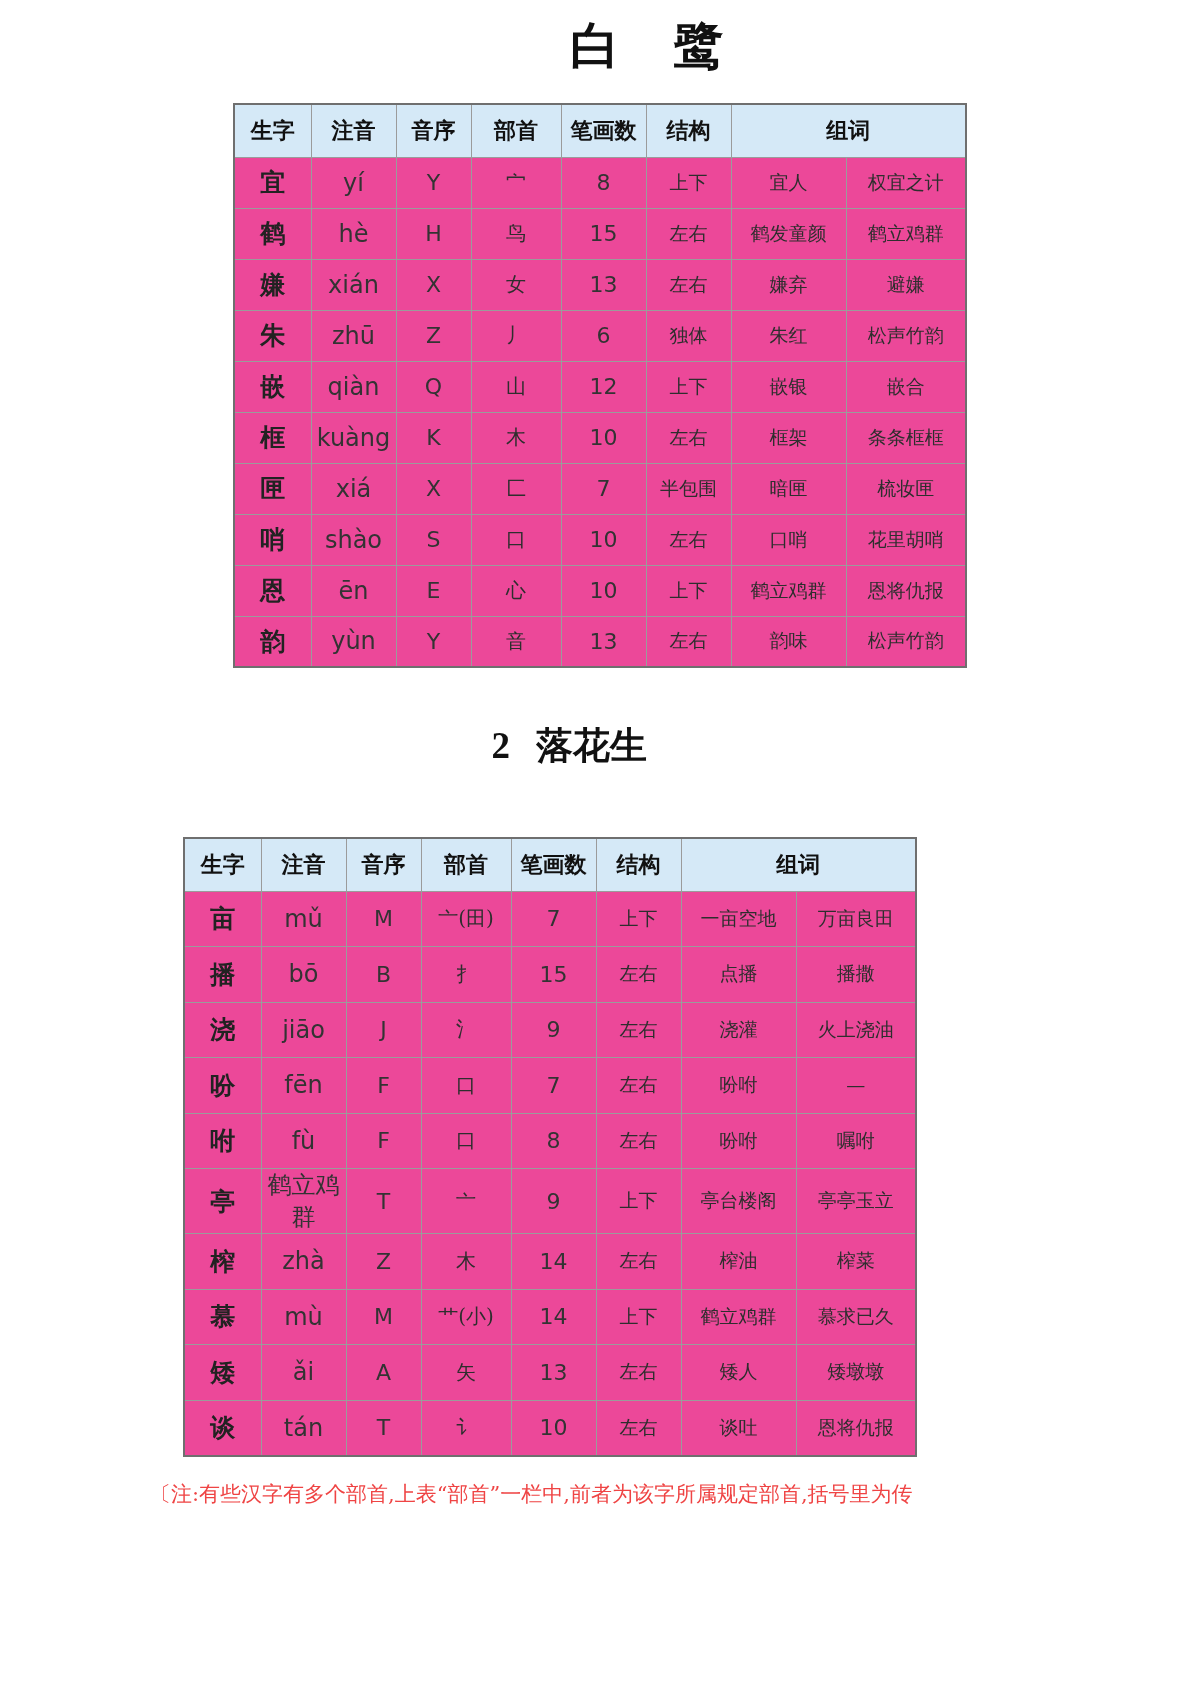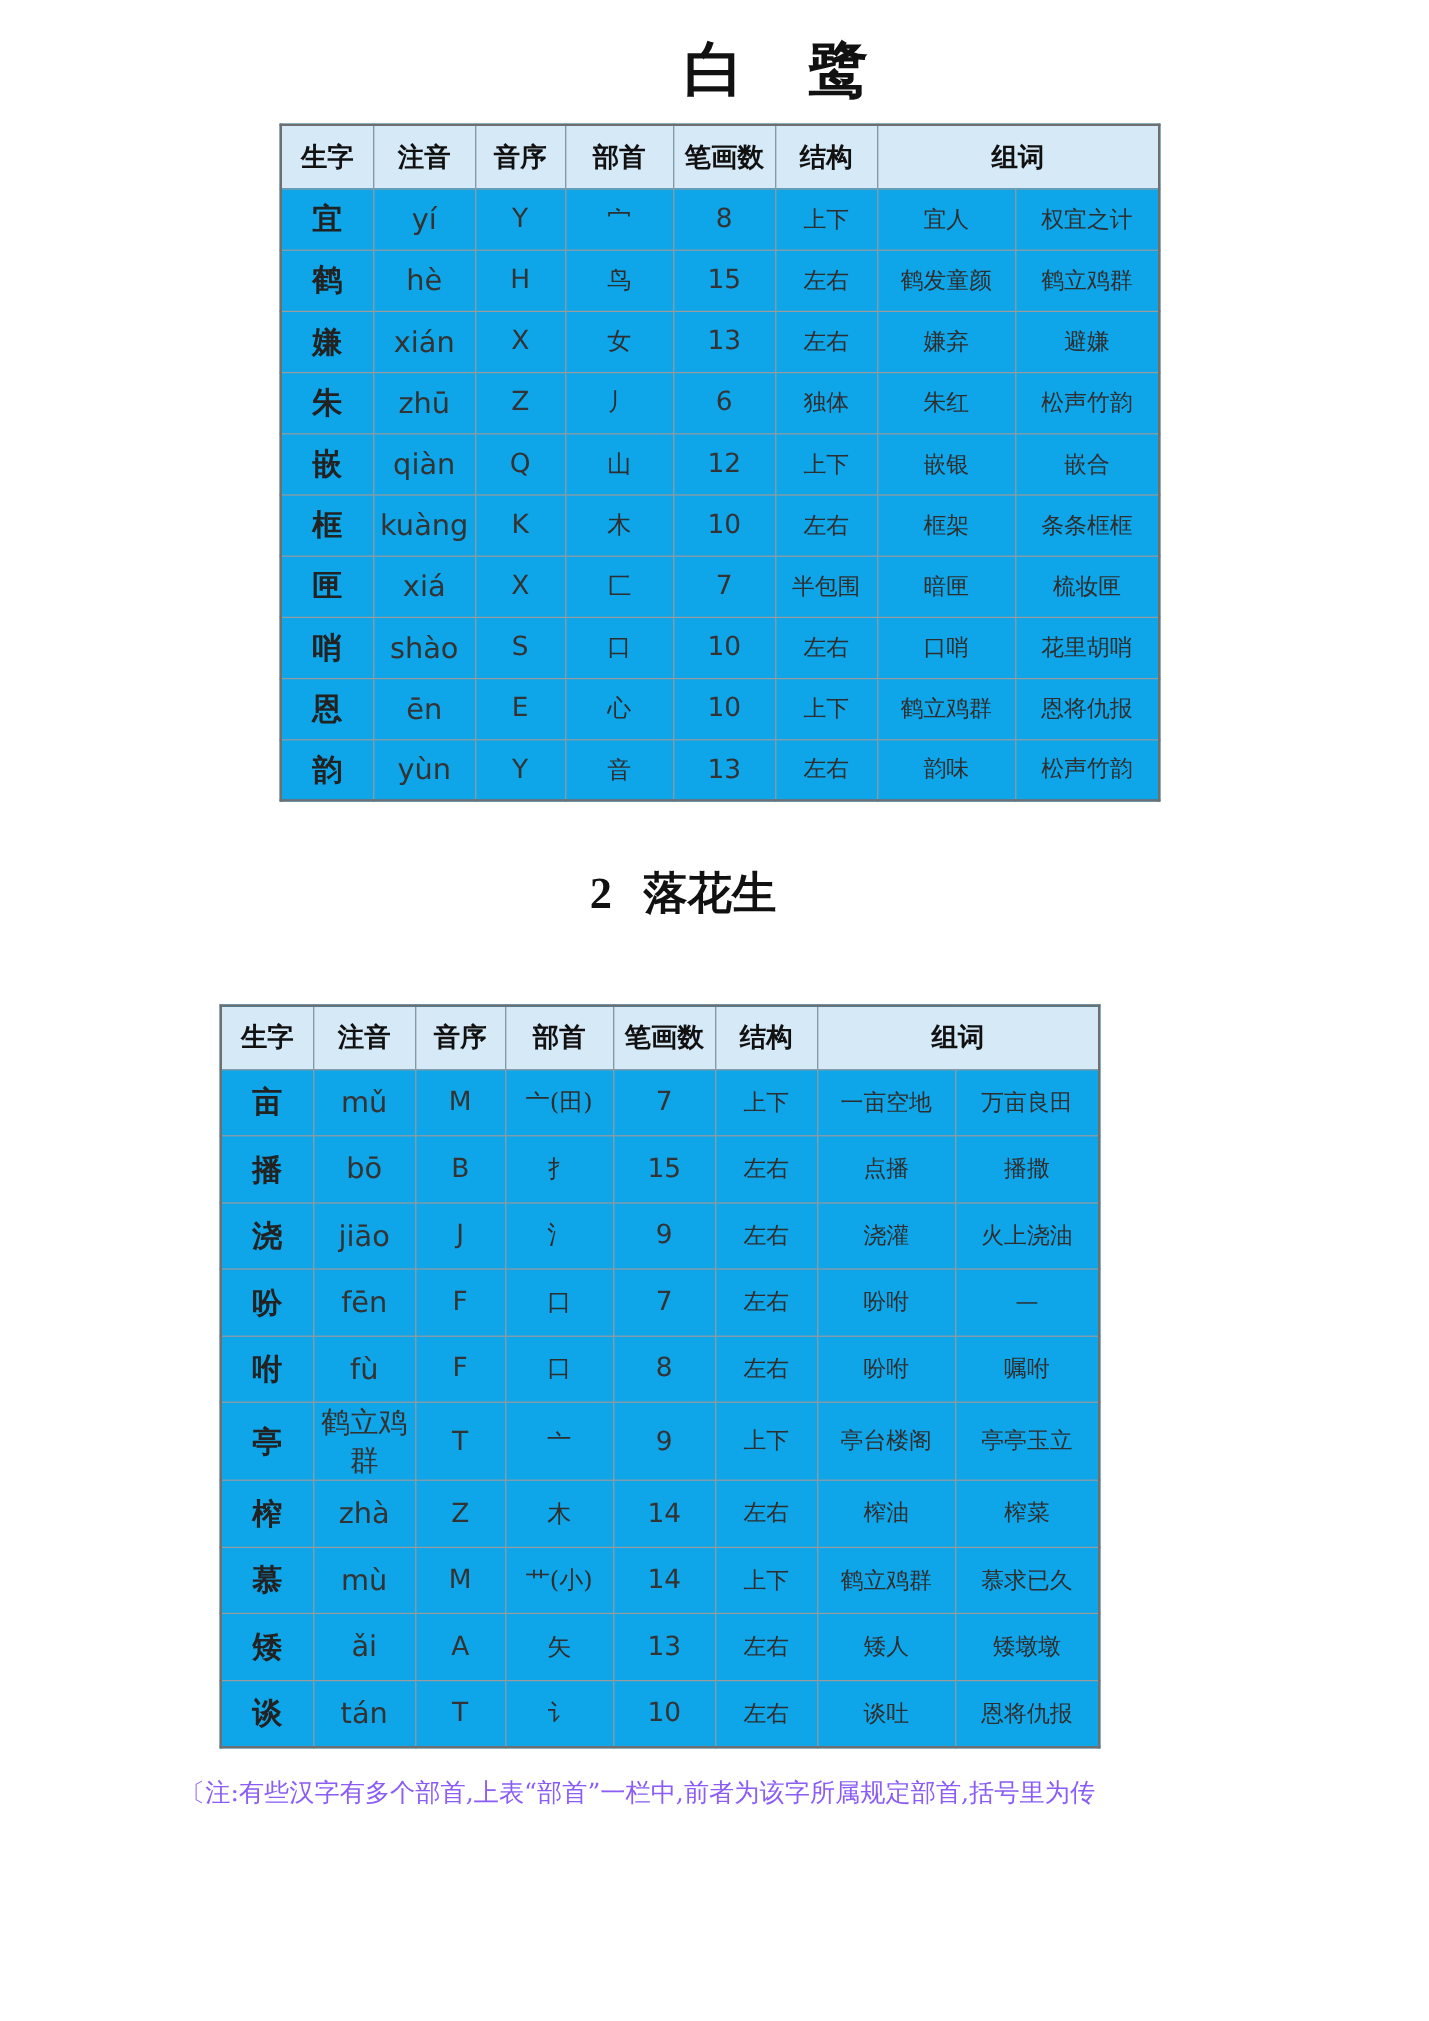--- a/index.html
+++ b/index.html
@@ -5,27 +5,27 @@
   html,body{margin:0;padding:0;}
   body{
     width:1191px;height:1684px;background:#ffffff;position:relative;
     font-family:"Liberation Sans","DejaVu Sans",sans-serif;color:#1a1a1a;
   }
   .page-title{
     position:absolute;text-align:center;
     font-family:"Liberation Serif","DejaVu Serif",serif;
     font-weight:700;color:#111;white-space:pre;
   }
-  #title1{left:282px;top:28px;width:732px;font-size:50px;line-height:1.2;letter-spacing:2px;}
+  #title1{left:282px;top:16px;width:732px;font-size:50px;line-height:1.2;letter-spacing:2px;}
   #title2{left:194px;top:680px;width:732px;font-size:37px;line-height:1.2;}
   #title2 .lesson-num{font-family:"Liberation Serif","DejaVu Serif",serif;margin-right:26px;font-weight:700;}
 
   table.vocab{
     position:absolute;border-collapse:collapse;table-layout:fixed;width:732px;
-    border:2px solid #6f6f6f;background:#0ea5e9;
+    border:2px solid #6f6f6f;background:#ec4899;
   }
   #table1{left:233px;top:103px;}
   #table2{left:183px;top:837px;}
   .vocab th,.vocab td{
     border:1px solid #9b9b9b;text-align:center;vertical-align:middle;
     padding:0;overflow:hidden;
   }
   .vocab thead tr{height:53px;}
   #table1 tbody tr{height:51px;}
   #table2 tbody tr{height:55.5px;}
@@ -334,15 +334,15 @@
     <td class="col-initial">T</td>
     <td class="col-radical">讠</td>
     <td class="col-strokes">10</td>
     <td class="col-structure">左右</td>
     <td class="col-word">谈吐</td>
     <td class="col-word">恩将仇报</td>
   </tr>
 </tbody>
 </table>
 
-<div id="note" style="color: #8b5cf6;">
+<div id="note" style="color: #ef4444;">
   <div>〔注:有些汉字有多个部首,上表“部首”一栏中,前者为该字所属规定部首,括号里为传</div>
 </div>
 
 </body></html>

